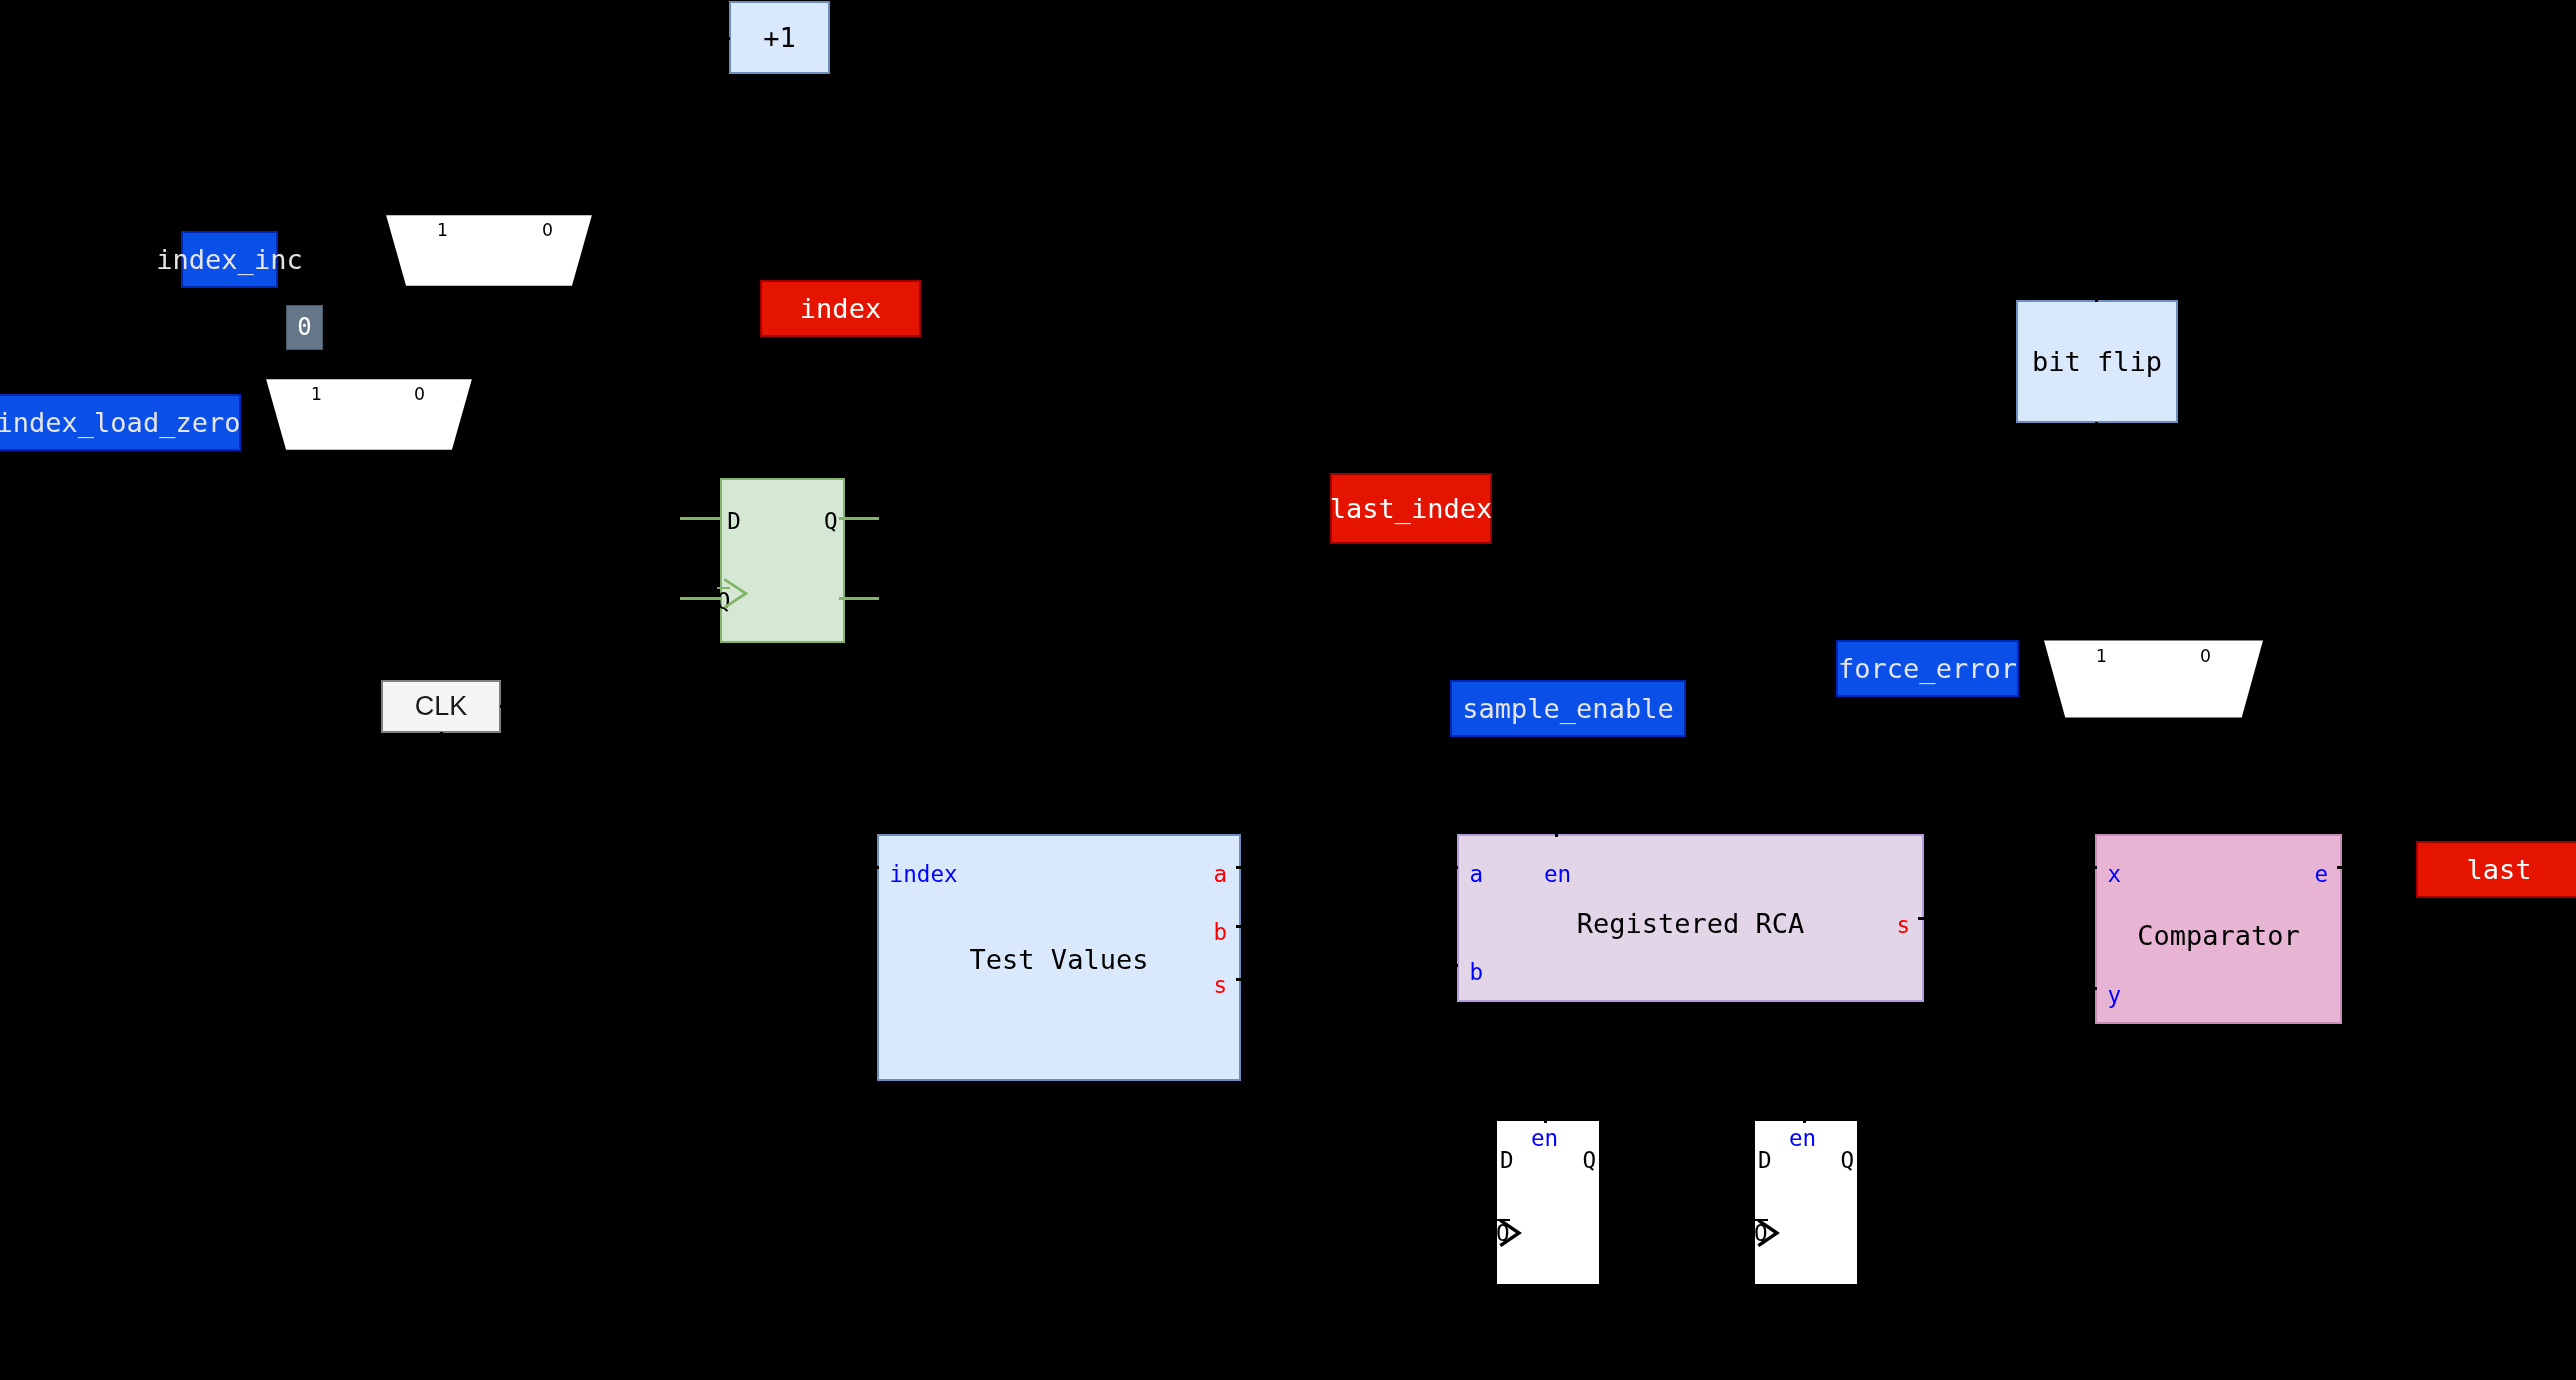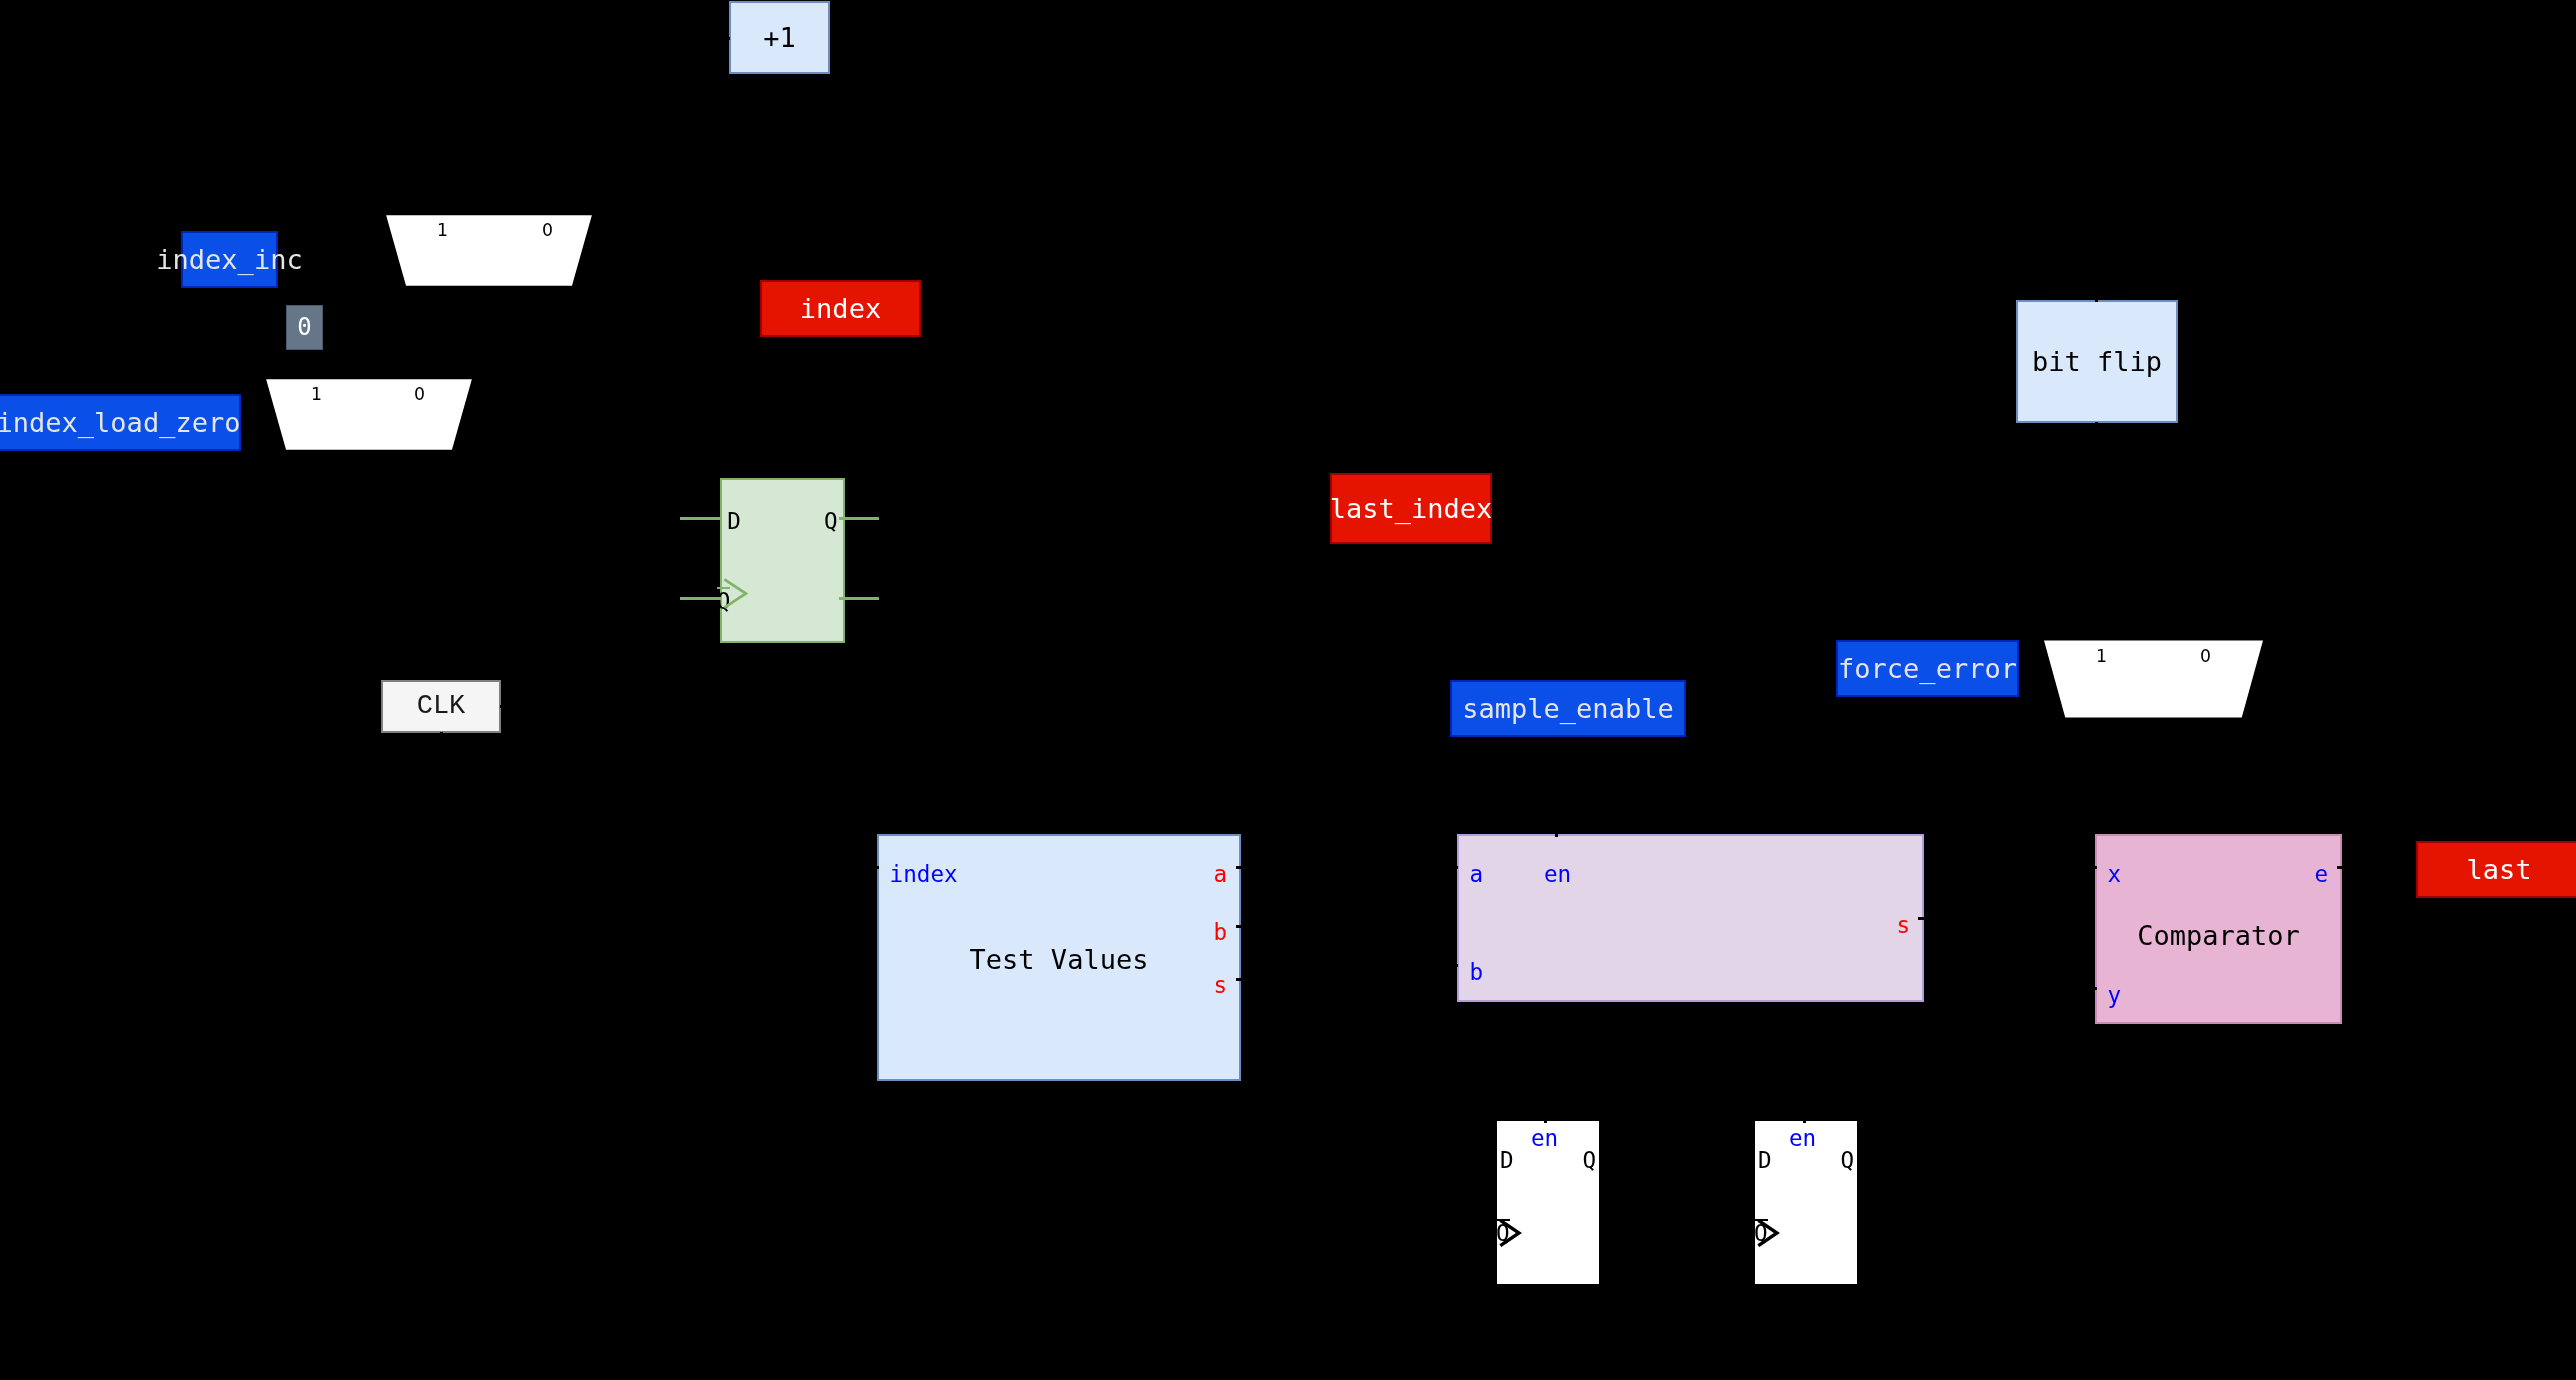--- a/index.html
+++ b/index.html
@@ -61,21 +61,21 @@
     color: #ffffff;
     font-size: 24px;
   }
 
   
   .clk-box {
     background: #f5f5f5;
     border: 2px solid #808080;
     color: #1a1a1a;
     font-size: 27px;
-    font-family: Liberation Mono, monospace;
+    font-family: Liberation Sans, sans-serif;
   }
 
   
   .comp-lav {
     background: #e1d5e7;
     border: 2px solid #b39ddb;
   }
   .comp-pink {
     background: #e8b4d4;
     border: 2px solid #c98bb8;
@@ -241,20 +241,21 @@
     <span class="pin pin-out" style="right:12px; top:138px;">s</span>
   </div>
   <div class="wire" style="left:868px; top:866px; width:10.6px; height:2.7px;"></div>
   <div class="wire" style="left:1236px; top:866px; width:10.6px; height:2.7px;"></div>
   <div class="wire" style="left:1236px; top:925px; width:10.6px; height:2.7px;"></div>
   <div class="wire" style="left:1236px; top:978px; width:10.6px; height:2.7px;"></div>
 
   <div class="blk comp-lav" style="left:1457px; top:834px; width:463px; height:164px;">
     <span class="pin pin-in" style="left:10.6px; top:27px;">a</span>
     <span class="pin pin-in" style="left:85px; top:27px;">en</span>
+    <span class="blk-title" style="left:0; right:0; top:72px;">Registered RCA</span>
     <span class="pin pin-out" style="right:12px; top:78px;">s</span>
     <span class="pin pin-in" style="left:10.6px; top:125px;">b</span>
   </div>
   <div class="wire" style="left:1447px; top:866px; width:10.6px; height:2.7px;"></div>
   <div class="wire" style="left:1447px; top:964px; width:10.6px; height:2.7px;"></div>
   <div class="wire" style="left:1555px; top:830px; width:2.7px; height:6.7px;"></div>
   <div class="wire" style="left:1918px; top:917px; width:10.6px; height:2.7px;"></div>
 
   <div class="blk comp-pink" style="left:2095px; top:834px; width:243px; height:186px;">
     <span class="pin pin-in" style="left:10.6px; top:27px;">x</span>

